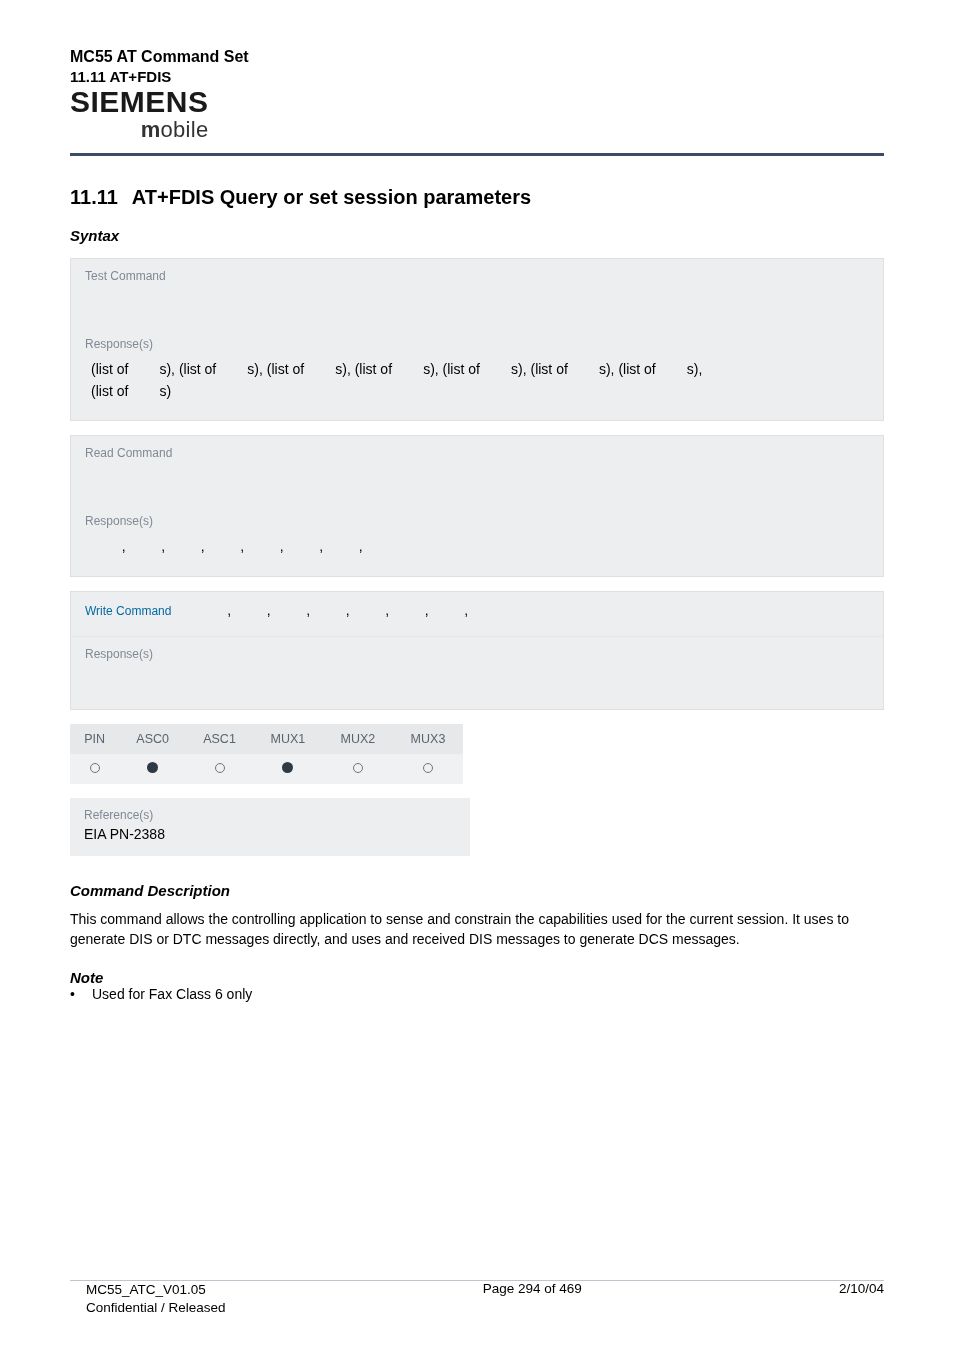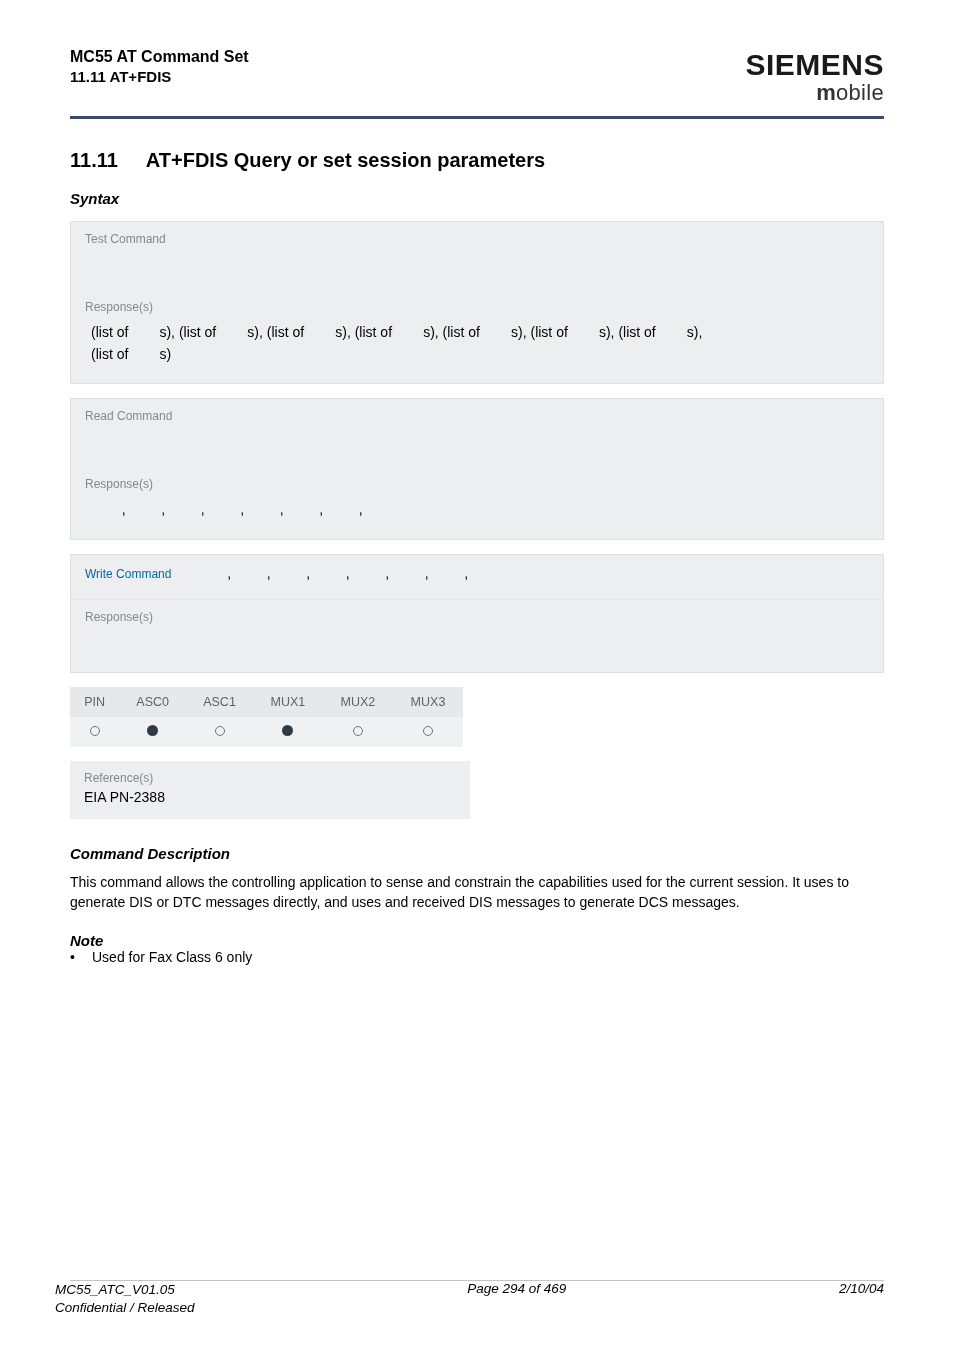--- a/index.html
+++ b/index.html
@@ -1,30 +1,30 @@
 <!DOCTYPE html>
 <html><head>
 <meta charset="utf-8">
 <style>
   * { box-sizing: border-box; margin: 0; padding: 0; }
   html, body { width: 954px; height: 1351px; font-family: Arial, Helvetica, sans-serif; background: #fff; color: #000; }
   .page { width: 954px; height: 1351px; position: relative; padding: 48px 70px 40px 70px; }
 
   
-  .hdr { display: flex; justify-content: space-between; align-items: flex-start; }
+  .hdr { display: flex; justify-content: space-between; align-items: flex-start; flex-direction: column; }
   .hdr-left-line1 { font-weight: bold; font-size: 16px; }
   .hdr-left-line2 { font-weight: bold; font-size: 15px; margin-top: 2px; }
   .hdr-right { text-align: right; }
   .brand { font-weight: 900; font-size: 30px; letter-spacing: 0.5px; color: #1a1a1a; }
   .tagline { font-size: 22px; color: #333; letter-spacing: 0.3px; margin-top: -2px; }
   .tagline .m { font-weight: 700; }
   .hdr-rule { border: none; border-top: 3px solid #3b4d66; margin-top: 10px; margin-bottom: 30px; }
 
   
-  .sect { display: flex; gap: 28px; font-weight: bold; font-size: 20px; margin-bottom: 18px; }
+  .sect { display: flex; gap: 14px; font-weight: bold; font-size: 20px; margin-bottom: 18px; }
   .syntax-h { font-weight: bold; font-style: italic; font-size: 15px; margin-bottom: 14px; }
 
   
   .block { background: #eceef0; border: 1px solid #e0e0e0; border-radius: 0; margin-bottom: 14px; }
   .block .label { color: #808a94; font-size: 12px; padding: 10px 14px 4px 14px; }
   .block .body { padding: 4px 14px 18px 20px; font-size: 14px; line-height: 1.55; }
   .row-gap { height: 40px; }
   .write-inline { padding: 10px 14px 18px 14px; font-size: 14px; }
   .write-inline .label { display:inline; color:#0369a1; font-size:12px; padding:0; margin-right: 30px; }
   .commas { letter-spacing: 0.5px; }
@@ -43,21 +43,21 @@
   .ref-block .body { padding: 2px 14px 14px 14px; font-size: 14px; }
 
   .cmd-desc-h { font-weight: bold; font-style: italic; font-size: 15px; margin-top: 26px; margin-bottom: 10px; }
   .para { font-size: 14px; line-height: 1.45; }
   .note-h { font-weight: bold; font-style: italic; font-size: 15px; margin-top: 20px; }
   .bullet { font-size: 14px; display: flex; gap: 14px; }
   .bullet .b { width: 8px; }
 
   
   .ftr-rule { border: none; border-top: 1px solid #bfc5cc; position: absolute; left: 70px; right: 70px; bottom: 70px; }
-  .ftr { position: absolute; left: 55px; right: 70px; bottom: 34px; display: flex; justify-content: space-between; font-size: 13.5px; font-style: italic; }
+  .ftr { position: absolute; left: 86px; right: 70px; bottom: 34px; display: flex; justify-content: space-between; font-size: 13.5px; }
   .ftr .left { line-height: 1.35; }
 </style>
 </head>
 <body>
 
 <div class="page">
 
   <div class="hdr">
     <div>
       <div class="hdr-left-line1">MC55 AT Command Set</div>

